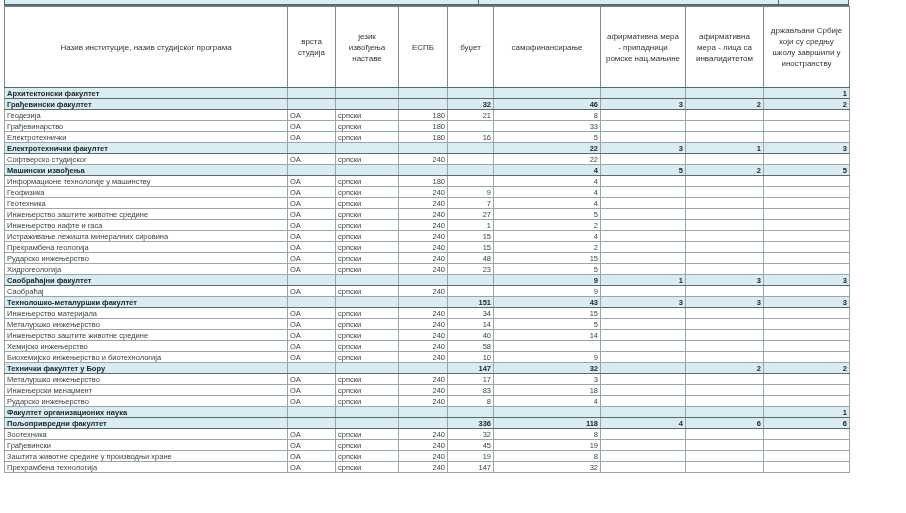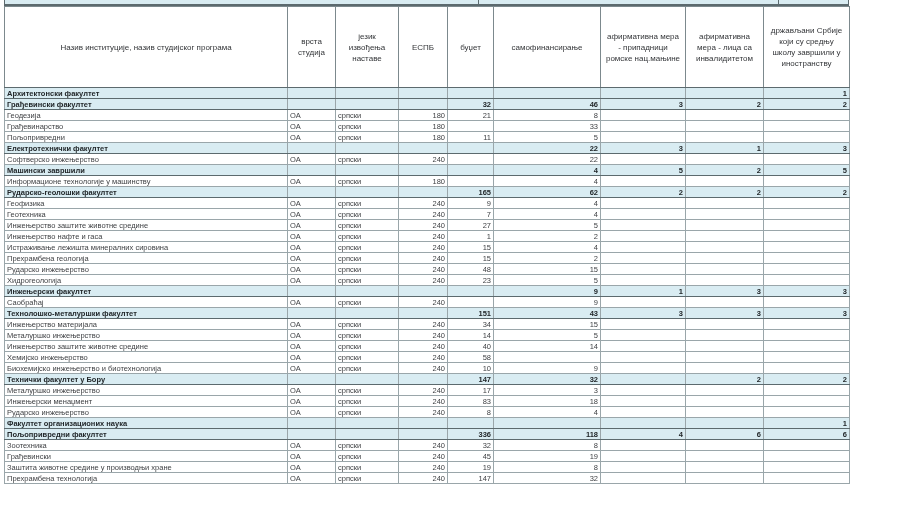--- a/index.html
+++ b/index.html
@@ -157,84 +157,73 @@
           <td class="txt">ОА</td>
           <td class="txt">српски</td>
           <td class="num">180</td>
           <td class="num"></td>
           <td class="num">33</td>
           <td class="num"></td>
           <td class="num"></td>
           <td class="num"></td>
         </tr>
         <tr class="program">
-          <td class="txt">Пољопривредни</td>
+          <td class="txt">Електротехнички</td>
           <td class="txt">ОА</td>
           <td class="txt">српски</td>
           <td class="num">180</td>
-          <td class="num">11</td>
+          <td class="num">16</td>
           <td class="num">5</td>
           <td class="num"></td>
           <td class="num"></td>
           <td class="num"></td>
         </tr>
         <tr class="faculty">
           <td class="txt">Електротехнички факултет</td>
           <td class="txt"></td>
           <td class="txt"></td>
           <td class="num"></td>
           <td class="num"></td>
           <td class="num">22</td>
           <td class="num">3</td>
           <td class="num">1</td>
           <td class="num">3</td>
         </tr>
         <tr class="program">
-          <td class="txt">Софтверско инжењерство</td>
+          <td class="txt">Софтверско студијског</td>
           <td class="txt">ОА</td>
           <td class="txt">српски</td>
           <td class="num">240</td>
           <td class="num"></td>
           <td class="num">22</td>
           <td class="num"></td>
           <td class="num"></td>
           <td class="num"></td>
         </tr>
         <tr class="faculty">
-          <td class="txt">Машински завршили</td>
+          <td class="txt">Машински извођења</td>
           <td class="txt"></td>
           <td class="txt"></td>
           <td class="num"></td>
           <td class="num"></td>
           <td class="num">4</td>
           <td class="num">5</td>
           <td class="num">2</td>
           <td class="num">5</td>
         </tr>
         <tr class="program">
           <td class="txt">Информационе технологије у машинству</td>
           <td class="txt">ОА</td>
           <td class="txt">српски</td>
           <td class="num">180</td>
           <td class="num"></td>
           <td class="num">4</td>
           <td class="num"></td>
           <td class="num"></td>
           <td class="num"></td>
-        </tr>
-        <tr class="faculty">
-          <td class="txt">Рударско-геолошки факултет</td>
-          <td class="txt"></td>
-          <td class="txt"></td>
-          <td class="num"></td>
-          <td class="num">165</td>
-          <td class="num">62</td>
-          <td class="num">2</td>
-          <td class="num">2</td>
-          <td class="num">2</td>
         </tr>
         <tr class="program">
           <td class="txt">Геофизика</td>
           <td class="txt">ОА</td>
           <td class="txt">српски</td>
           <td class="num">240</td>
           <td class="num">9</td>
           <td class="num">4</td>
           <td class="num"></td>
           <td class="num"></td>
@@ -311,21 +300,21 @@
           <td class="txt">ОА</td>
           <td class="txt">српски</td>
           <td class="num">240</td>
           <td class="num">23</td>
           <td class="num">5</td>
           <td class="num"></td>
           <td class="num"></td>
           <td class="num"></td>
         </tr>
         <tr class="faculty">
-          <td class="txt">Инжењерски факултет</td>
+          <td class="txt">Саобраћајни факултет</td>
           <td class="txt"></td>
           <td class="txt"></td>
           <td class="num"></td>
           <td class="num"></td>
           <td class="num">9</td>
           <td class="num">1</td>
           <td class="num">3</td>
           <td class="num">3</td>
         </tr>
         <tr class="program">

